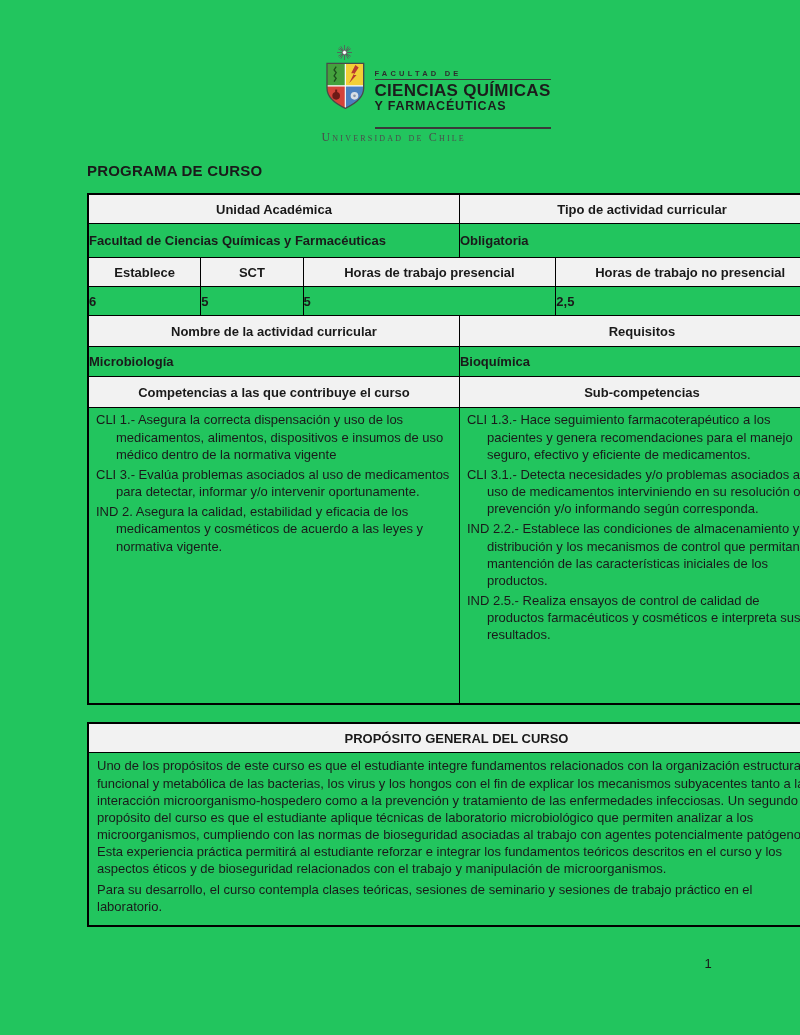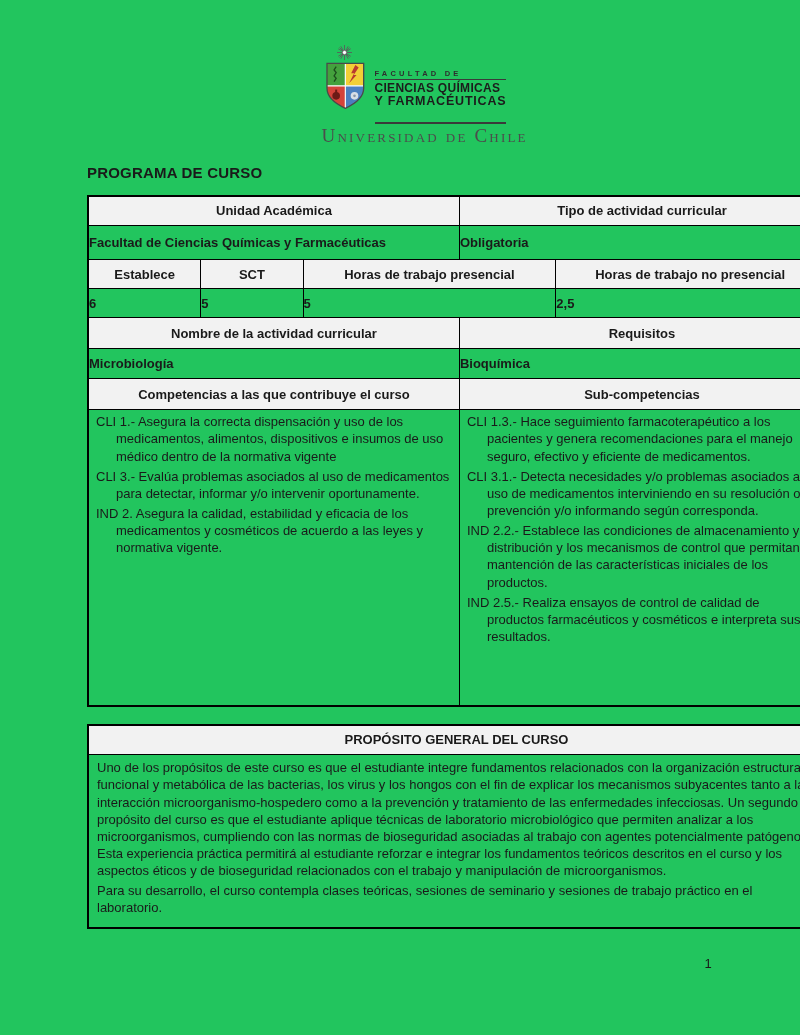--- a/index.html
+++ b/index.html
@@ -25,32 +25,32 @@
   .logo { width: 158px; margin: 0 auto; }
   .logo-top { display: flex; align-items: flex-start; }
   .logo-shield-svg { width: 50px; height: 65px; flex: 0 0 auto; }
   .logo-fac { padding-top: 24px; margin-left: 3px; }
   .fac-line1 {
     font-size: 7.5px; font-weight: bold; letter-spacing: 3.2px;
     color: #2e2e2e; border-bottom: 1px solid #3a3a3a;
     padding-bottom: 1px; white-space: nowrap;
   }
   .fac-line2 {
-    font-size: 12px; font-weight: bold; letter-spacing: 0.3px;
+    font-size: 17px; font-weight: bold; letter-spacing: 0.3px;
     color: #1c1c1c; margin-top: 2px; line-height: 1.05; white-space: nowrap;
   }
   .fac-line3 {
     font-size: 12.5px; font-weight: bold; letter-spacing: 0.8px;
     color: #1c1c1c; line-height: 1.05; border-bottom: 2px solid #3a3a3a;
     padding-bottom: 14px; white-space: nowrap;
   }
   .logo-univ {
     font-family: "Liberation Serif", serif;
     font-variant: small-caps;
-    font-size: 19px; letter-spacing: 2.2px; color: #4c4c4c;
+    font-size: 12px; letter-spacing: 2.2px; color: #4c4c4c;
     margin-top: 1px; white-space: nowrap;
   }
 
   
   .doc-title {
     font-size: 15px;
     font-weight: bold;
     margin-top: 17px;
     letter-spacing: 0.2px;
   }

